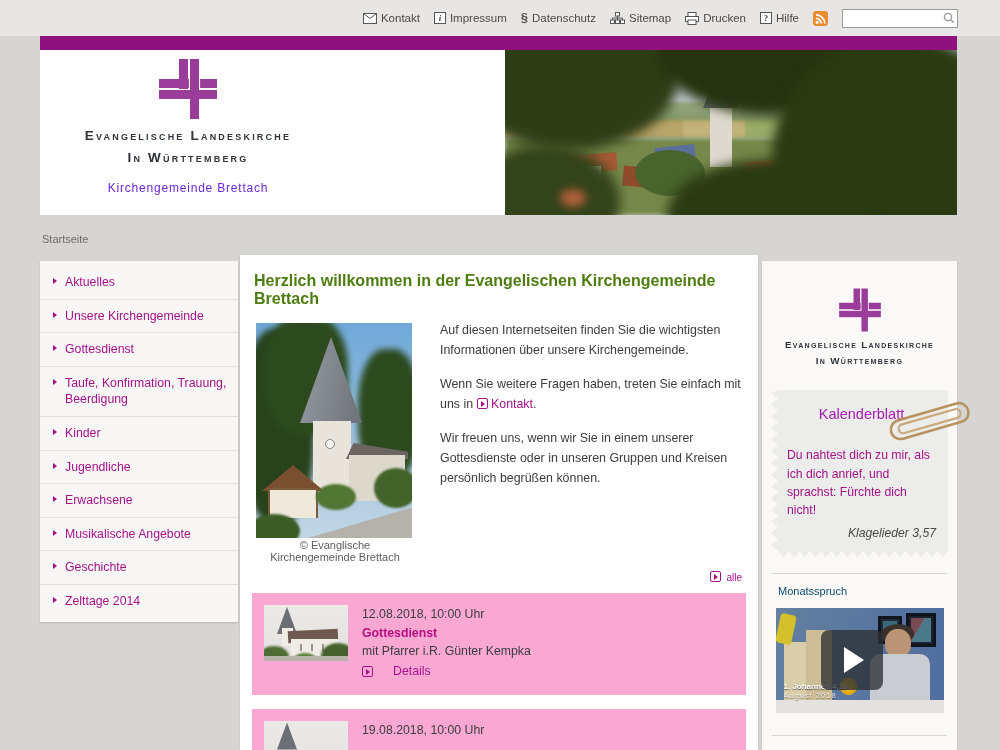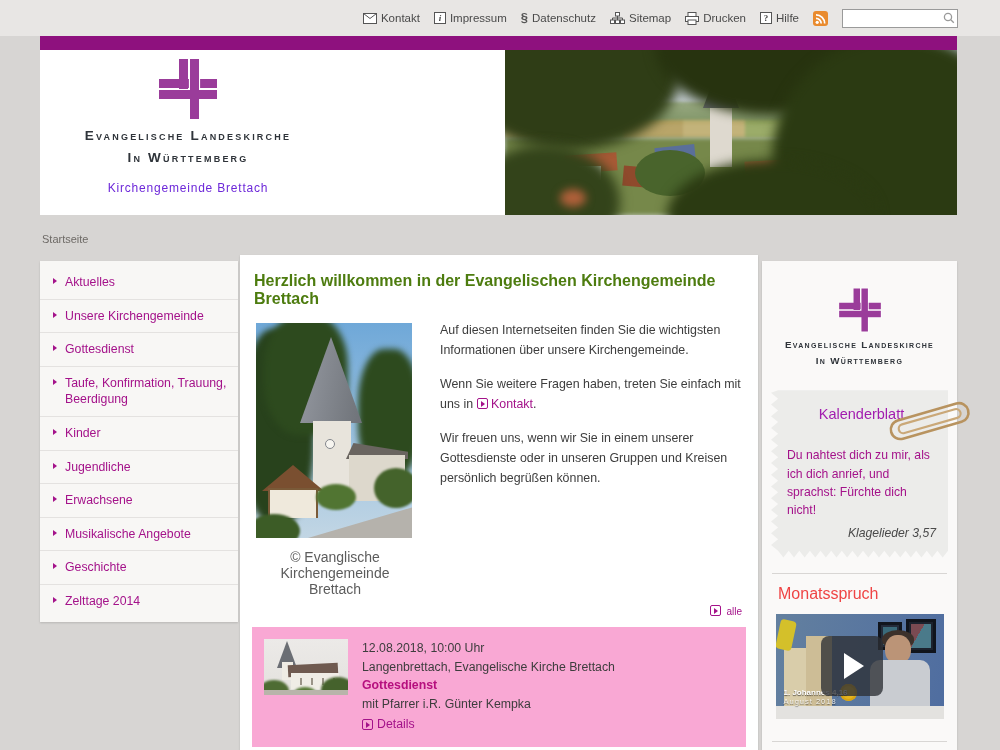--- a/index.html
+++ b/index.html
@@ -45,32 +45,32 @@
   .sidebar { position:absolute; left:40px; top:261px; width:198px; background:#f8f7f5; box-shadow:0 1px 2px rgba(0,0,0,.15); padding:5px 0 4px; }
   .nav-item { position:relative; padding:8px 10px 8px 25px; border-top:1px solid #e4e2e0; font-size:12.3px; color:#a4128a; line-height:1.35; cursor:pointer; }
   .nav-item:first-child { border-top:none; }
   .nav-arrow { position:absolute; left:13px; top:12px; width:0; height:0; border-left:4px solid #a4128a; border-top:3.5px solid transparent; border-bottom:3.5px solid transparent; }
 
   
   .content { position:absolute; left:240px; top:255px; width:518px; height:495px; background:#fff; box-shadow:0 1px 2px rgba(0,0,0,.15); }
   .content h1 { margin:17px 14px 13px; font-size:16px; color:#4d7c0f; }
   .intro { padding:0 16px; }
   .intro-fig { float:left; width:158px; margin:2px 26px 4px 0; }
-  figcaption { font-size:14px; color:#5c5c5c; margin-top:11px; text-align:center; }
+  figcaption { font-size:11px; color:#5c5c5c; margin-top:1px; text-align:center; }
   .intro-text p { font-size:12.4px; color:#3d3d3d; line-height:1.58; margin:0 0 15px; }
   .link-magenta { color:#a4128a; text-decoration:none; cursor:pointer; }
   .icon-play { display:inline-block; width:11px; height:11px; border:1.5px solid #a4128a; border-radius:2px; position:relative; vertical-align:-1px; }
   .icon-play i { position:absolute; left:3px; top:2px; width:0; height:0; border-left:4.5px solid #a4128a; border-top:3.5px solid transparent; border-bottom:3.5px solid transparent; }
   .alle-row { clear:both; text-align:right; padding:4px 16px 10px; font-size:10px; }
   .alle-row .icon-play { margin-right:3px; }
 
   .event { margin:0 12px 14px; background:#f9a8d4; padding:12px; display:flex; }
   .event-body { margin-left:14px; font-size:12.3px; line-height:1.52; color:#3d3d3d; }
   .event-title { color:#b60f7e; font-weight:bold; }
-  .details-link { color:#a4128a; cursor:pointer; display:inline-flex; align-items:center; gap:4px; margin-top:1px; }
+  .details-link { color:#a4128a; cursor:pointer; display:inline-flex; align-items:center; gap:20px; margin-top:1px; }
 
   
   .church-photo { position:relative; width:156px; height:215px; overflow:hidden; background:linear-gradient(#6fa8d8,#a9c9e2 70%,#c2d6e4); }
   .cp { position:absolute; }
   .conifer { background:#28421c; border-radius:42%; filter:blur(3px); }
   .cp-spire { left:44px; top:14px; width:62px; height:86px; background:linear-gradient(100deg,#969aa2,#6e7278); clip-path:polygon(50% 0,100% 100%,0 100%); }
   .cp-tower { left:57px; top:98px; width:38px; height:78px; background:#e8e4dc; }
   .cp-clock { left:69px; top:116px; width:10px; height:10px; border-radius:50%; background:#f7f5f0; border:1px solid #83868c; }
   .cp-nave { left:93px; top:132px; width:56px; height:46px; background:#ddd8cc; }
   .cp-naveroof { left:90px; top:120px; width:62px; height:16px; background:#6a6560; clip-path:polygon(0 100%,12% 0,100% 55%,100% 100%); }
@@ -93,21 +93,21 @@
   .rightbar { position:absolute; left:762px; top:261px; width:195px; height:489px; background:#faf9f8; box-shadow:0 1px 2px rgba(0,0,0,.15); }
   .rb-logo { text-align:center; padding-top:26px; cursor:pointer; }
   .rb-wordmark { font-variant:small-caps; font-weight:bold; font-size:9.8px; letter-spacing:1.3px; color:#2f343a; line-height:1.6; }
   .kalenderblatt { position:relative; margin:22px 9px 0; }
   .kb-sheet { background:#ececea; padding:14px 12px 18px 16px; }
   .kb-title { text-align:center; color:#a21caf; font-size:14.5px; font-weight:normal; margin:2px 0 24px; }
   .kb-quote { color:#a4128a; font-size:12.2px; line-height:1.5; }
   .kb-source { text-align:right; font-style:italic; color:#4a4a4a; font-size:12.2px; margin-top:6px; }
   .paperclip { position:absolute; right:-32px; top:6px; }
   .rb-divider { margin:15px 10px 0; border-top:1px solid #d8d6d4; }
-  .rb-title { color:#ef4444; font-size:16px; font-weight:normal; margin:11px 0 11px 16px; }
+  .rb-title { color:#0c4a6e; font-size:11px; font-weight:normal; margin:11px 0 11px 16px; }
 
   .video-thumb { position:relative; margin:0 auto; width:168px; height:105px; overflow:hidden; background:linear-gradient(100deg,#63809f,#4f6da0); cursor:pointer; }
   .vt { position:absolute; }
   .vt-cab1 { left:8px; top:34px; width:34px; height:58px; background:#d9cdaa; box-shadow:inset -4px 0 0 #c2b48e; }
   .vt-cab2 { left:30px; top:22px; width:26px; height:70px; background:#cdbd96; }
   .vt-yellow { left:2px; top:6px; width:16px; height:30px; background:#d4c02a; border-radius:4px; transform:rotate(12deg); }
   .vt-frame1 { right:42px; top:8px; width:24px; height:28px; background:#232b3a; box-shadow:inset 0 0 0 3px #11151d; }
   .vt-frame1 i { position:absolute; left:5px; top:5px; width:14px; height:18px; background:#3a6a7a; }
   .vt-frame2 { right:8px; top:5px; width:30px; height:34px; background:#1c222e; box-shadow:inset 0 0 0 3px #10141c; }
   .vt-frame2 i { position:absolute; left:5px; top:5px; width:20px; height:24px; background:linear-gradient(120deg,#7a4a52 40%,#4a7a8a 40%); }
@@ -285,21 +285,20 @@
         <div class="et et-tower"></div>
         <div class="et et-roof"></div>
         <div class="et et-wall"></div>
         <div class="et et-green" style="left:-5px;bottom:-7px;width:30px;height:22px"></div>
         <div class="et et-green" style="right:-7px;bottom:-8px;width:34px;height:26px;background:#45622c"></div>
         <div class="et et-green" style="left:30px;bottom:-4px;width:22px;height:12px;background:#567a36"></div>
         <div class="et et-ground"></div>
       </div>
       <div class="event-body">
         <div>12.08.2018, 10:00 Uhr</div>
-        <div>Langenbrettach, Evangelische Kirche Brettach</div>
         <div class="event-title">Gottesdienst</div>
         <div>mit Pfarrer i.R. Günter Kempka</div>
         <span class="details-link">
           <span class="icon-play">
               <i></i>
             </span>
           <span>Details</span>
         </span>
       </div>
     </div>

